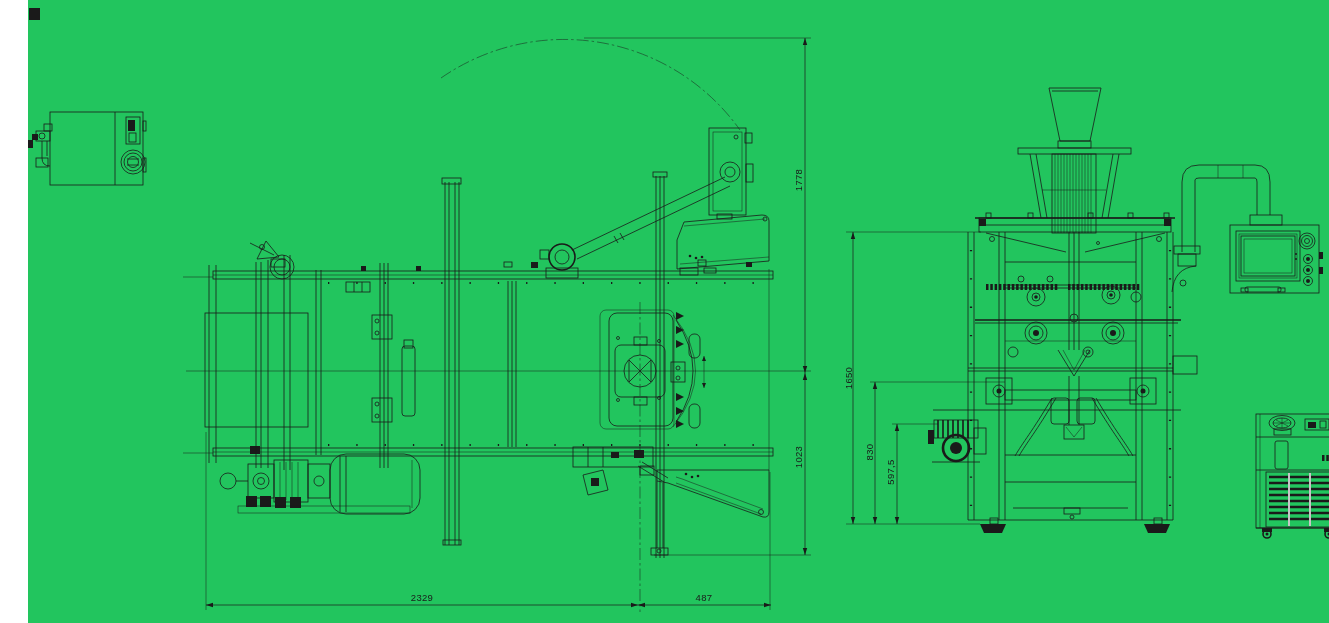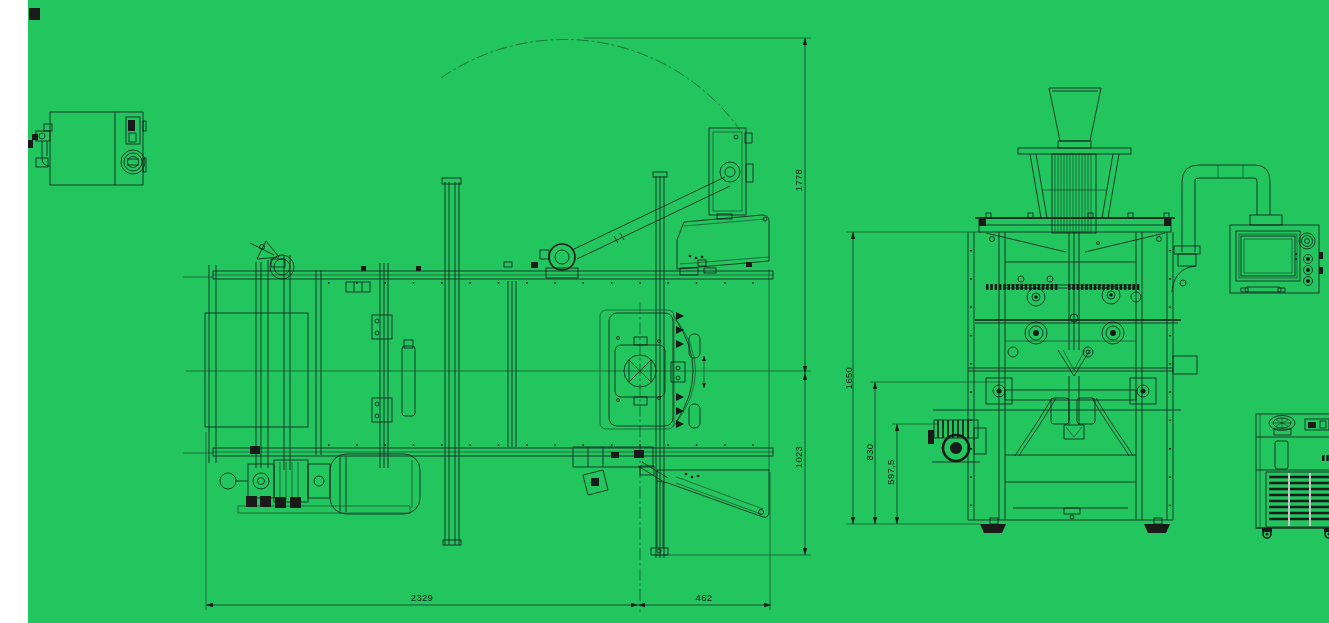--- a/index.html
+++ b/index.html
@@ -467,17 +467,17 @@
       <path class="f" d="M825 232 l-2.2 7 h4.4 Z M825 524 l-2.2 -7 h4.4 Z"></path>
       <path class="f" d="M847 382 l-2.2 7 h4.4 Z M847 524 l-2.2 -7 h4.4 Z"></path>
       <path class="f" d="M869 424 l-2.2 7 h4.4 Z M869 524 l-2.2 -7 h4.4 Z"></path>
     </g>
   </g>
 </svg>
 
   <span class="dim-label v" style="left:770px;top:180px;">1778</span>
   <span class="dim-label v" style="left:770px;top:457px;">1023</span>
   <span class="dim-label" style="left:394px;top:597px;">2329</span>
-  <span class="dim-label" style="left:676px;top:597px;">462</span>
+  <span class="dim-label" style="left:676px;top:597px;">487</span>
   <span class="dim-label v" style="left:820px;top:378px;">1650</span>
   <span class="dim-label v" style="left:841px;top:452px;">830</span>
   <span class="dim-label v" style="left:862px;top:472px;">597,5</span>
 </div>
 
 </body></html>

